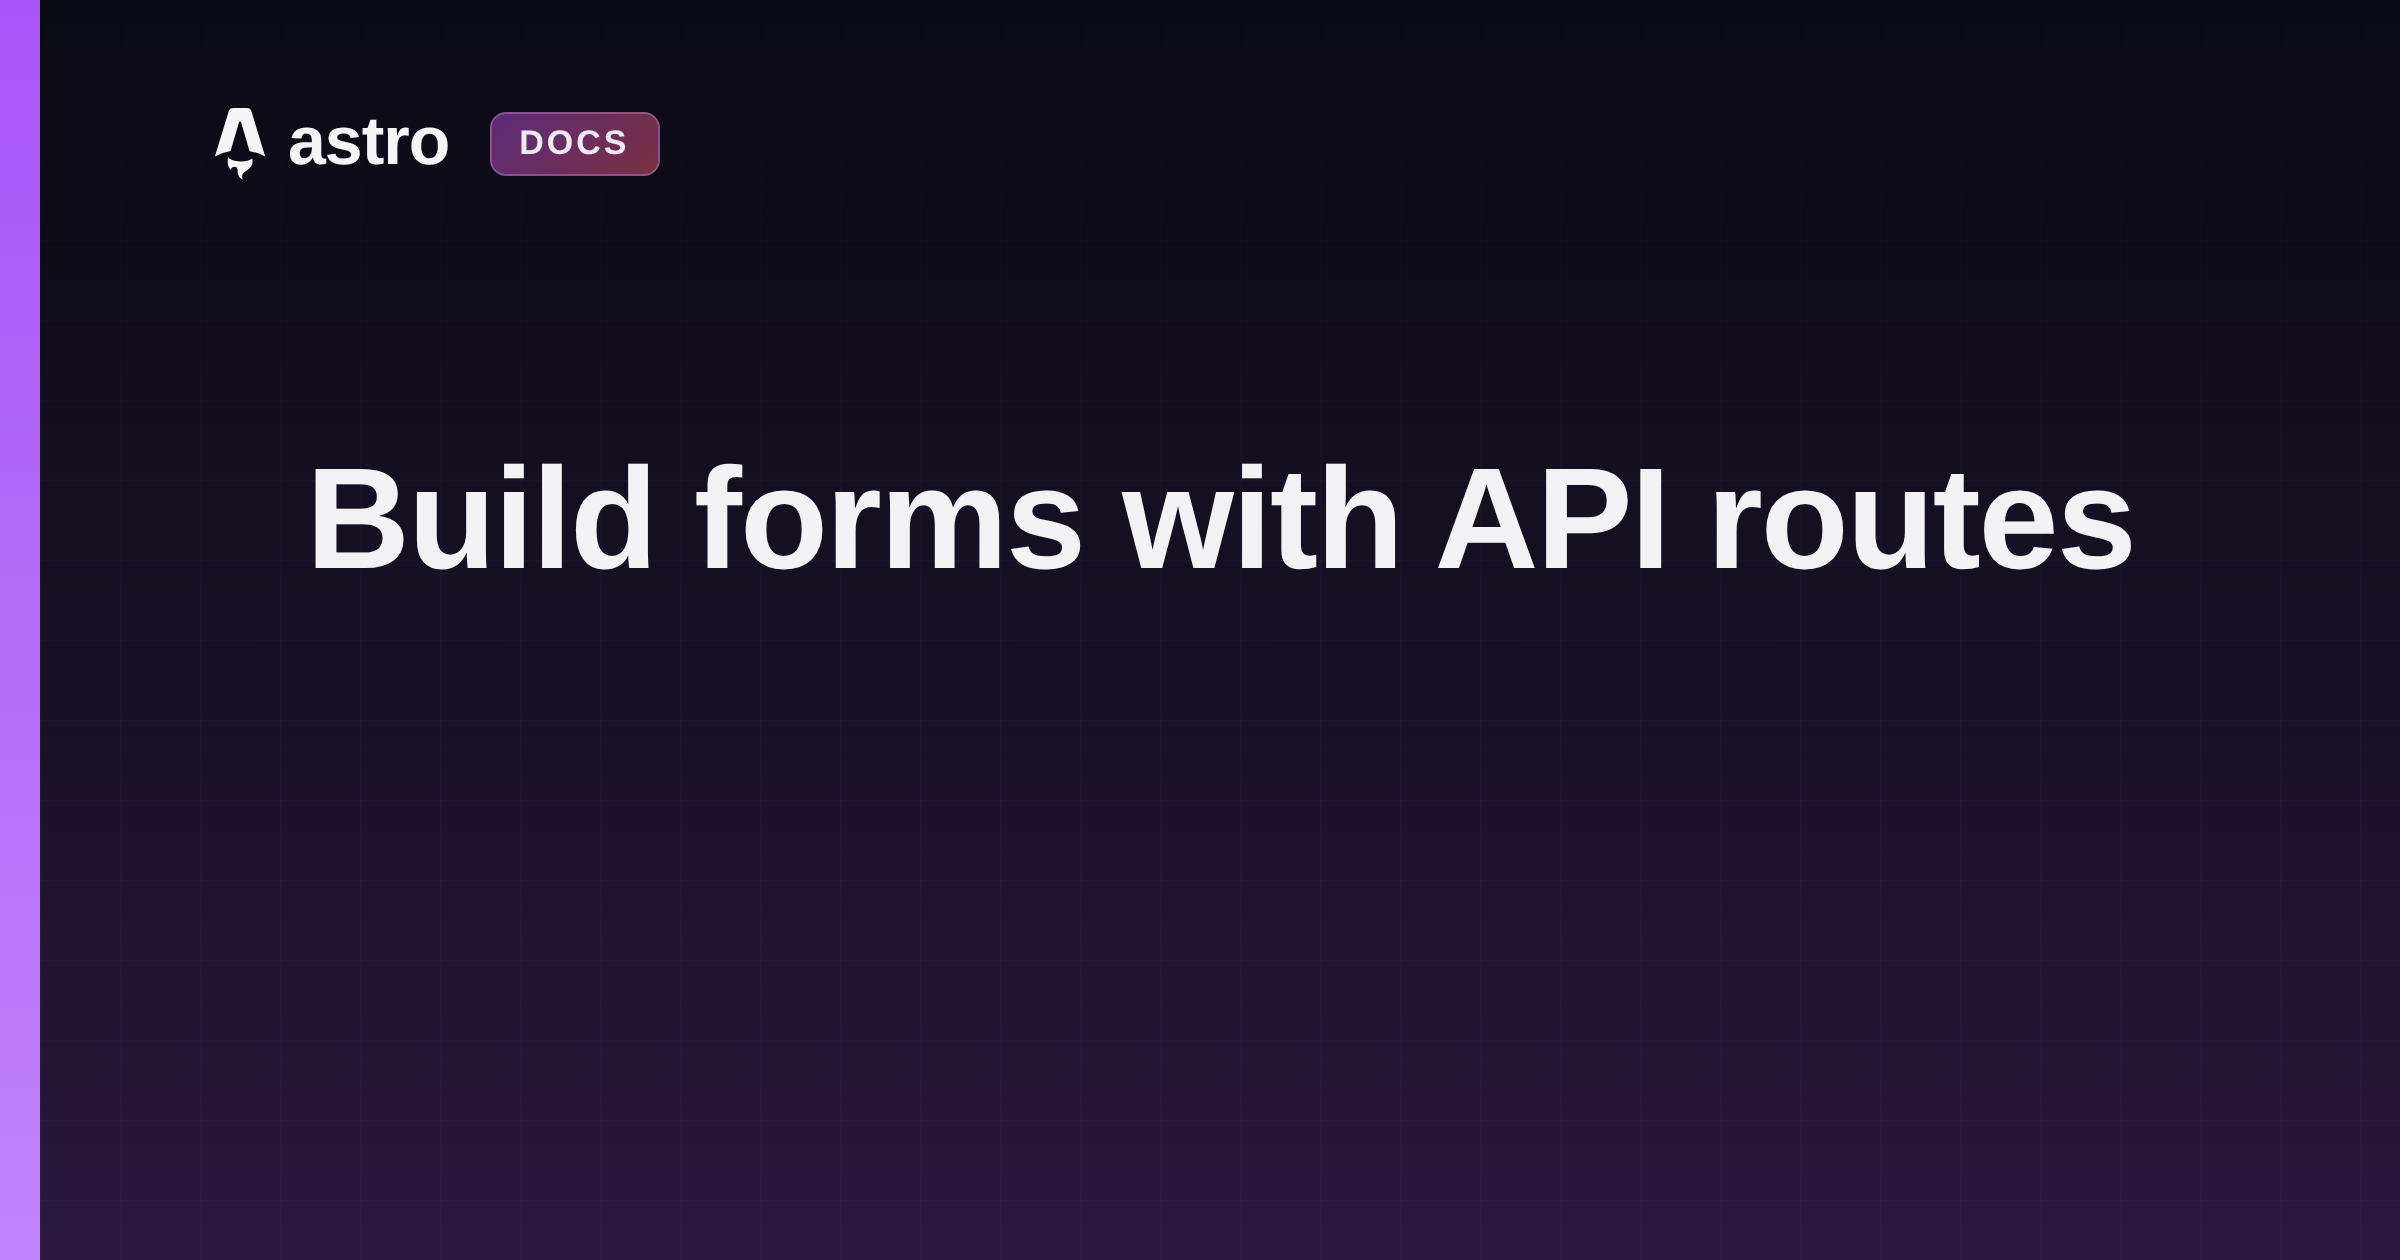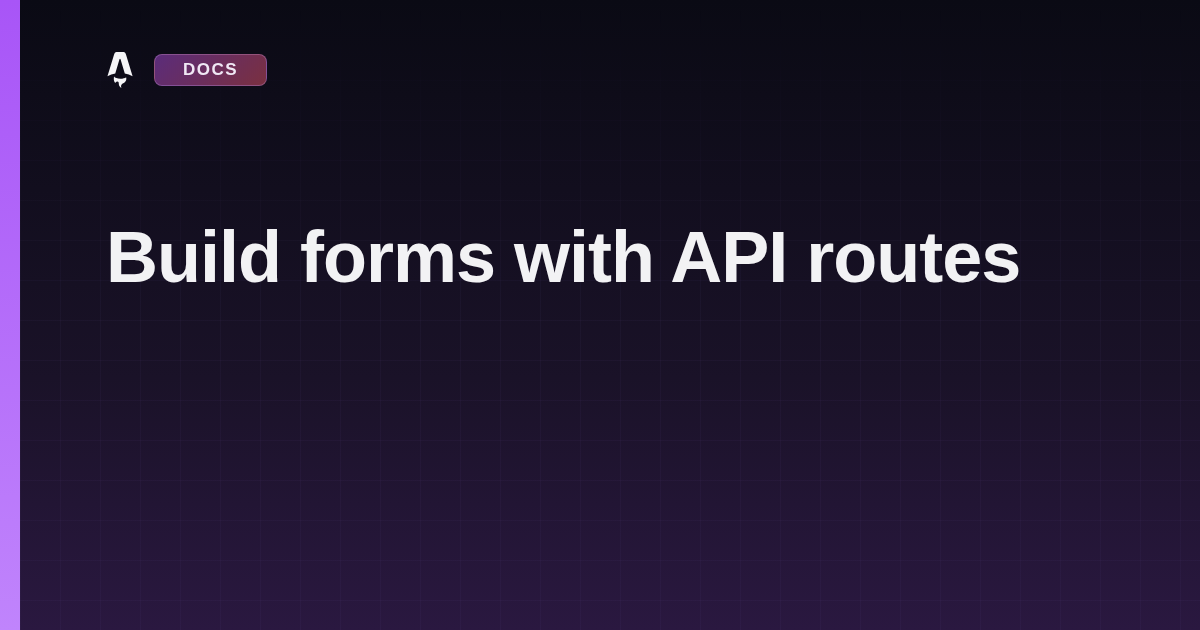--- a/index.html
+++ b/index.html
@@ -58,30 +58,31 @@
 .logo-text {
   font-size: 34px;
   font-weight: 700;
   letter-spacing: -0.5px;
   color: #f5f5f7;
 }
 .badge {
   background: linear-gradient(135deg, #5b2c7a 0%, #7a3040 100%);
   border: 1px solid rgba(200,150,220,0.35);
   border-radius: 8px;
-  padding: 5px 28px;
+  padding: 5px 14px;
   color: #f0e8f5;
   font-size: 17px;
   font-weight: 700;
   letter-spacing: 1.5px;
 }
 .content {
   margin-top: 130px;
   position: relative;
   z-index: 1;
+  margin-left: 47px;
 }
 .title {
   font-size: 72px;
   font-weight: 700;
   line-height: 1.1;
   letter-spacing: -1px;
   color: #f2f2f4;
   margin-bottom: 36px;
 }
 .subtitle {
@@ -96,19 +97,20 @@
 <body>
 
 <div class="accent-bar"></div>
 <div class="main">
   <div class="header">
     <div class="logo">
       <svg class="logo-icon" viewBox="0 0 256 366" fill="currentColor">
         <path d="M182.022 9.147c2.982 3.702 4.502 8.697 7.543 18.687l66.433 218.257a276.467 276.467 0 0 0-79.235-26.871L133.5 73.065a5.63 5.63 0 0 0-10.802.017L79.94 219.11a276.453 276.453 0 0 0-79.483 26.946L67.12 27.834c3.049-9.972 4.573-14.959 7.559-18.654a24.541 24.541 0 0 1 9.946-7.358C88.67 0 93.885 0 104.314 0h47.683c10.443 0 15.664 0 20.006 1.829a24.545 24.545 0 0 1 9.95 7.318Z"></path>
         <path d="M189.972 256.46c-10.952 9.364-32.812 15.751-57.992 15.751-30.904 0-56.807-9.621-63.68-22.56-2.458 7.415-3.009 15.903-3.009 21.324 0 0-1.619 26.623 16.898 45.14 0-9.615 7.795-17.41 17.41-17.41 16.48 0 16.46 14.378 16.446 26.043l-.001 1.041c0 17.705 10.82 32.883 26.21 39.28a35.81 35.81 0 0 1-3.588-15.647c0-16.886 9.913-23.173 21.435-30.48 9.167-5.814 19.353-12.274 26.372-25.232a47.588 47.588 0 0 0 5.742-22.735c0-5.06-.786-9.938-2.243-14.516Z"></path>
       </svg>
+      <span class="logo-text">astro</span>
     </div>
     <div class="badge">DOCS</div>
   </div>
   <div class="content">
     <h1 class="title">Build forms with API routes</h1>
   </div>
 </div>
 
 </body></html>

